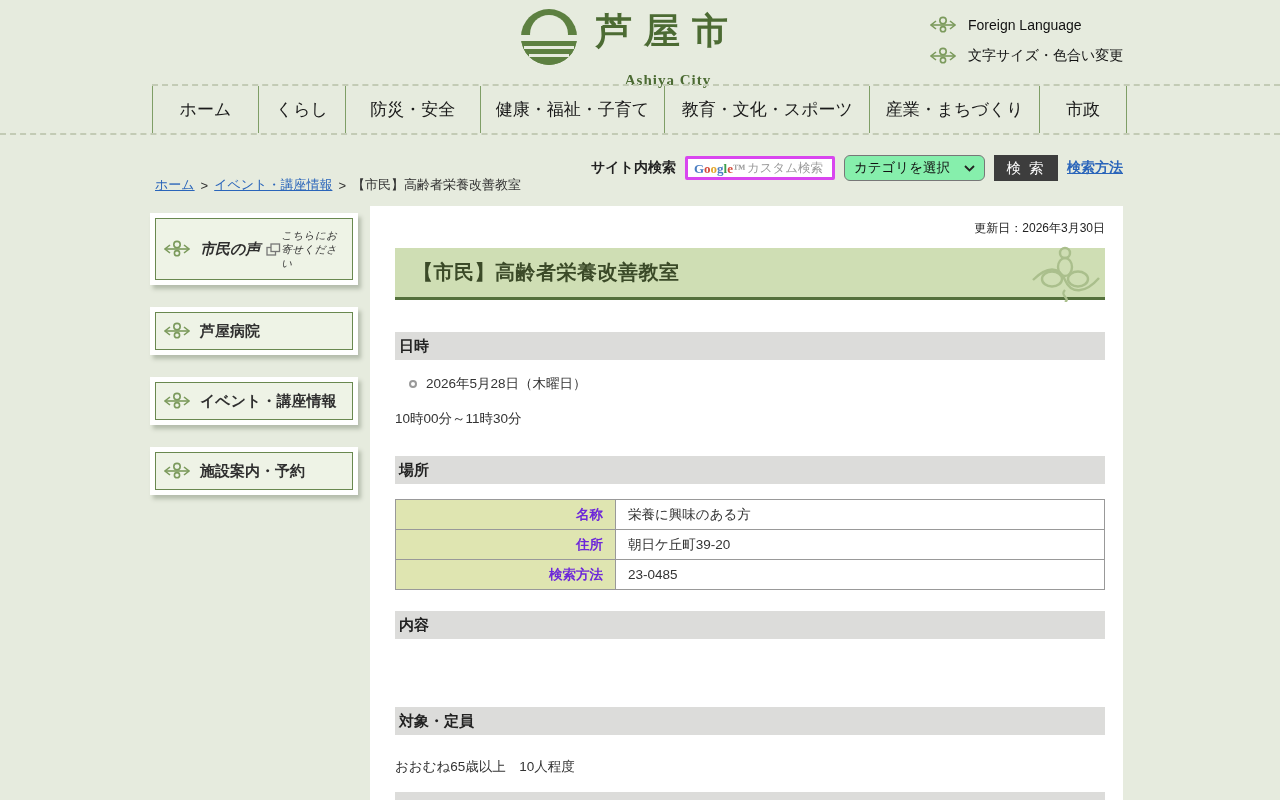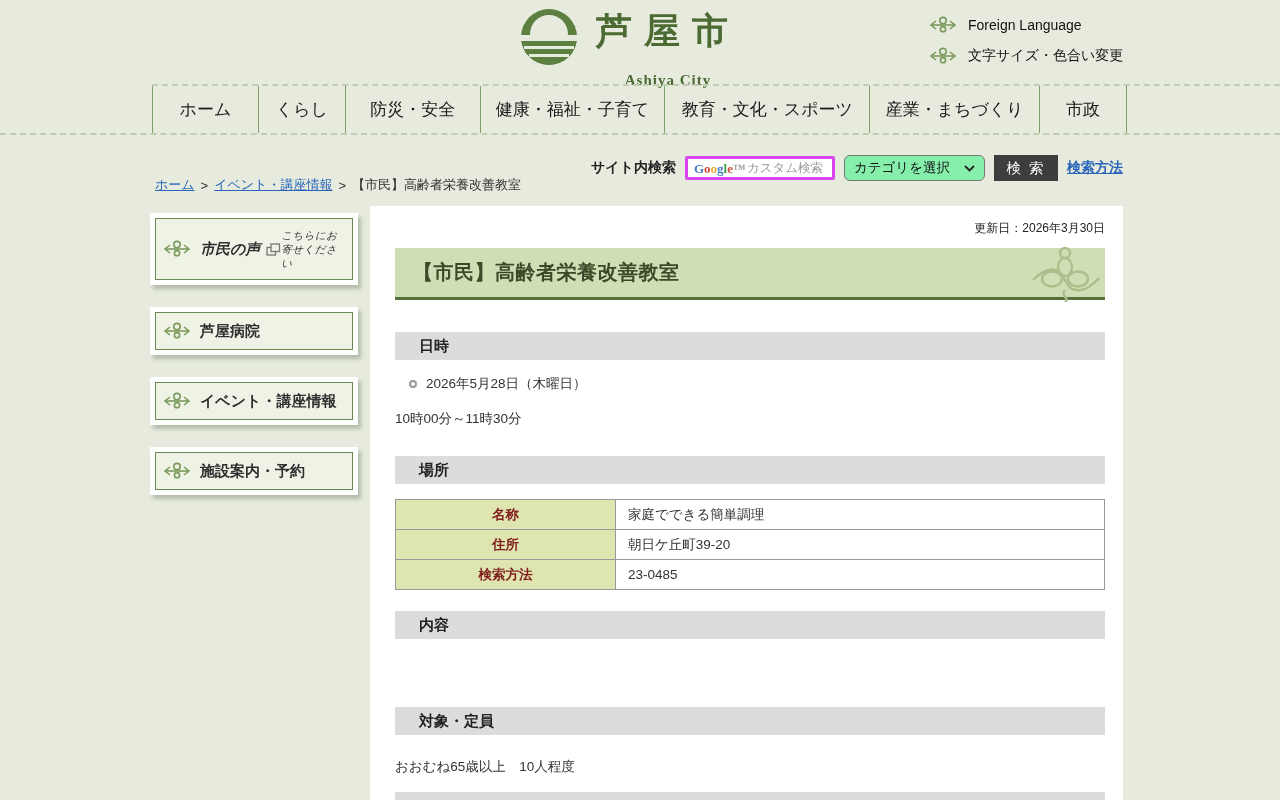--- a/index.html
+++ b/index.html
@@ -55,33 +55,33 @@
   .side-sub { font-size:10.5px; color:#333; margin-top:2px; letter-spacing:0.5px; }
 
   
   .main-col { position:absolute; top:206px; left:370px; width:753px; height:594px; background:#fff; overflow:hidden; }
   .updated { position:absolute; top:14px; right:18px; font-size:12px; color:#222; }
   .title-banner { position:absolute; top:42px; left:25px; width:710px; height:52px; background:#cfdeb4;
                   border-bottom:3px solid #54703c; display:flex; align-items:center; }
   .title-banner h1 { font-size:20px; font-weight:700; color:#3b4a28; padding-left:18px; letter-spacing:0.5px; }
   .banner-orn { position:absolute; right:4px; top:-2px; }
   .sec-bar { position:absolute; left:25px; width:710px; height:28px; background:#dcdcda; display:flex; align-items:center; }
-  .sec-bar span { font-size:15px; font-weight:700; color:#222; padding-left:24px; }
+  .sec-bar span { font-size:15px; font-weight:700; color:#222; padding-left:4px; }
   .bar-1 { top:126px; } .bar-2 { top:250px; } .bar-3 { top:405px; } .bar-4 { top:501px; } .bar-5 { top:586px; }
   .bullet-line { position:absolute; top:169px; left:39px; display:flex; align-items:center; gap:9px; font-size:13.5px; color:#333; }
   .ring { width:8px; height:8px; border:2px solid #999; border-radius:50%; flex:0 0 auto; }
   .plain-line { position:absolute; left:25px; font-size:13.5px; color:#333; }
   .time-line { top:204px; }
   .content-line { top:458px; }
   .target-line { top:552px; }
 
   
   .place-table { position:absolute; top:293px; left:25px; width:710px; border-collapse:collapse; }
   .place-table th, .place-table td { border:1px solid #999; height:30px; font-size:13.5px; padding:0 12px; }
-  .place-table th { background:#dfe5b1; width:220px; text-align:center; font-weight:700; color:#7f1d1d; }
+  .place-table th { background:#dfe5b1; width:220px; text-align:right; font-weight:700; color:#6d28d9; }
   .place-table td { background:#fff; color:#333; font-weight:400; }
 
   svg { display:block; }
   .hidden-defs { position:absolute; width:0; height:0; overflow:hidden; }
 </style>
 </head>
 <body>
 
 <svg class="hidden-defs" aria-hidden="true">
   <defs>
@@ -253,21 +253,21 @@
     </div>
     <div class="plain-line time-line">10時00分～11時30分</div>
 
     <div class="sec-bar bar-2">
       <span>場所</span>
     </div>
     <table class="place-table">
       <tbody>
           <tr>
         <th>名称</th>
-        <td>家庭でできる簡単調理</td>
+        <td>栄養に興味のある方</td>
       </tr>
       <tr>
         <th>住所</th>
         <td>朝日ケ丘町39-20</td>
       </tr>
       <tr>
         <th>検索方法</th>
         <td>23-0485</td>
       </tr>
     </tbody>

